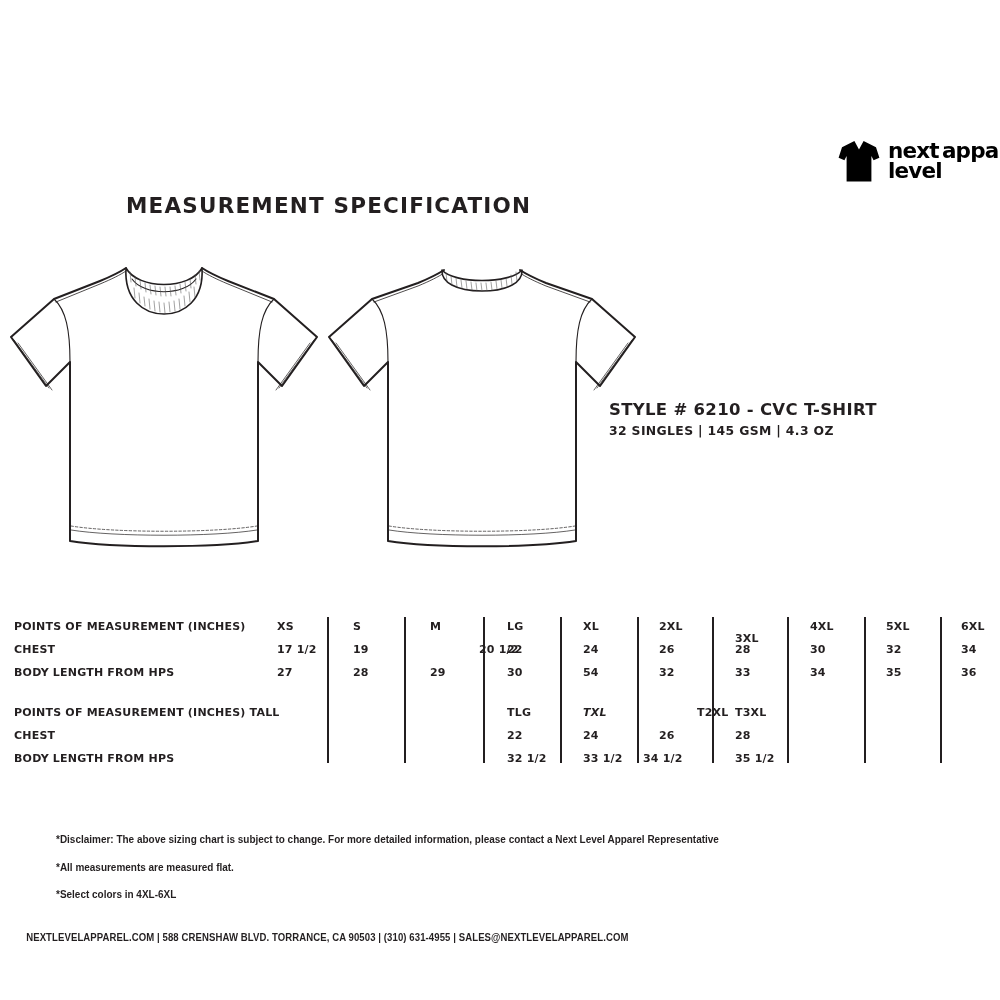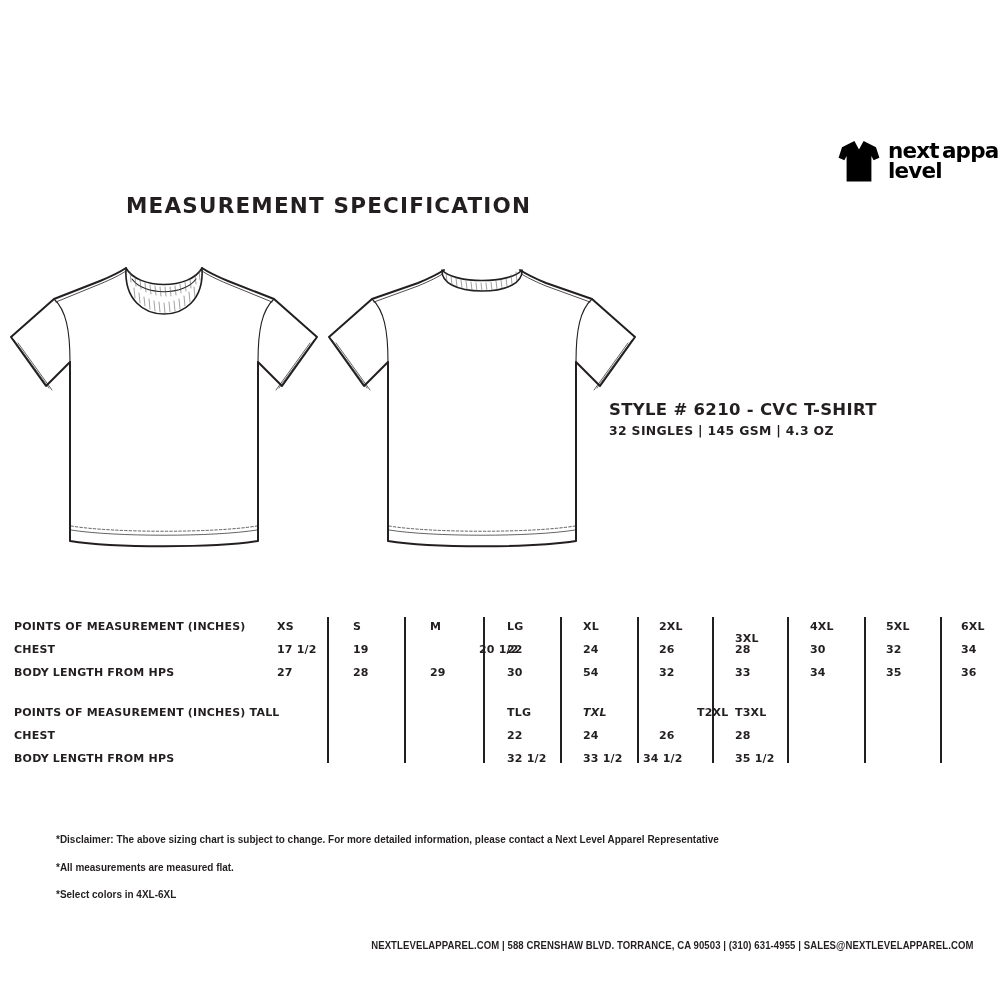--- a/index.html
+++ b/index.html
@@ -98,22 +98,21 @@
     transform:scaleX(0.86);
     transform-origin:left center;
     color:#231f20;
     white-space:nowrap;
     margin-bottom:14.5px;
   }
 
   
   #footer{
     position:absolute; left:0; top:927px; width:1000px;
-    text-align:right;
-    margin-top:8px;
+    text-align:left;
   }
   #footer-text{
     display:inline-block;
     font-family:"Liberation Sans", sans-serif;
     font-weight:700;
     font-size:10.4px;
     letter-spacing:0.1px;
     transform:scaleX(0.92);
     color:#231f20;
     white-space:nowrap;

